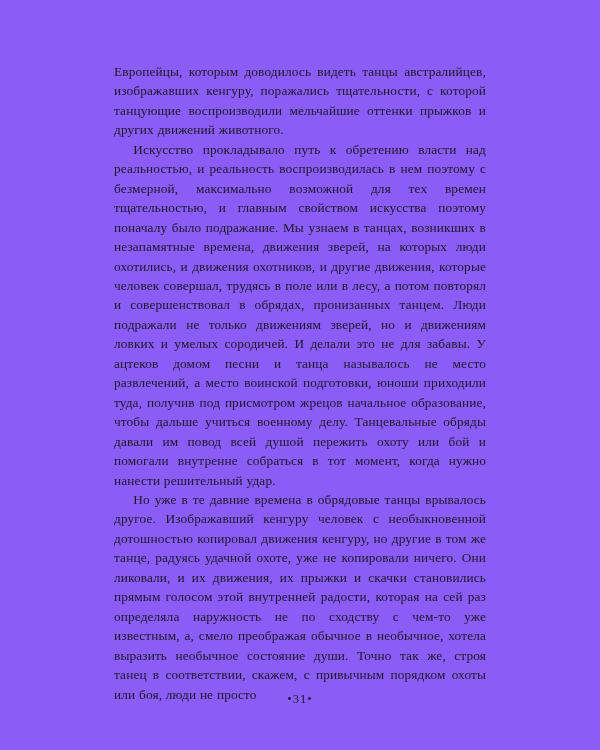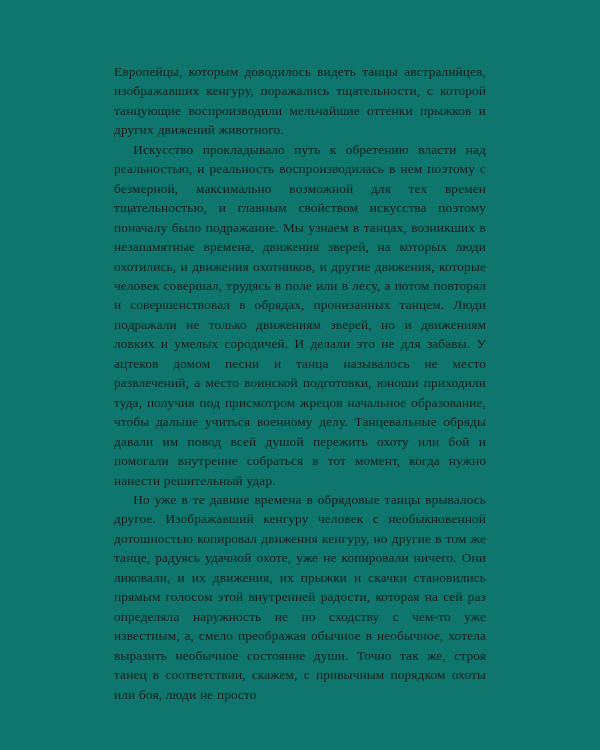--- a/index.html
+++ b/index.html
@@ -10,21 +10,21 @@
     width: 600px;
     height: 750px;
     background: #ffffff;
     font-family: "Liberation Serif", serif;
     overflow: hidden;
   }
   .page {
     position: relative;
     width: 600px;
     height: 750px;
-    background: #0f766e;
+    background: #8b5cf6;
     box-sizing: border-box;
   }
   .text-column {
     position: absolute;
     left: 114px;
     top: 62px;
     width: 372px;
   }
   .para {
     margin: 0;
@@ -55,13 +55,14 @@
 </style>
 </head>
 <body>
 
 <div class="page">
   <div class="text-column">
     <p class="para">Европейцы, которым доводилось видеть танцы австра­лийцев, изображавших кенгуру, поражались тщатель­ности, с которой танцующие воспроизводили мельчай­шие оттенки прыжков и других движений животного.</p>
     <p class="para">Искусство прокладывало путь к обретению вла­сти над реальностью, и реальность воспроизводилась в нем поэтому с безмерной, максимально возможной для тех времен тщательностью, и главным свойством искусства поэтому поначалу было подражание. Мы узнаем в танцах, возникших в незапамятные време­на, движения зверей, на которых люди охотились, и движения охотников, и другие движения, которые человек совершал, трудясь в поле или в лесу, а потом повторял и совершенствовал в обрядах, пронизанных танцем. Люди подражали не только движениям зве­рей, но и движениям ловких и умелых сородичей. И делали это не для забавы. У ацтеков домом песни и танца называлось не место развлечений, а место воинской подготовки, юноши приходили туда, полу­чив под присмотром жрецов начальное образование, чтобы дальше учиться военному делу. Танцевальные обряды давали им повод всей душой пережить охоту или бой и помогали внутренне собраться в тот момент, когда нужно нанести решительный удар.</p>
     <p class="para">Но уже в те давние времена в обрядовые танцы врывалось другое. Изображавший кенгуру человек с необыкновенной дотошностью копировал движения кенгуру, но другие в том же танце, радуясь удачной охоте, уже не копировали ничего. Они ликовали, и их движения, их прыжки и скачки становились прямым голосом этой внутренней радости, которая на сей раз определяла наружность не по сходству с чем-то уже известным, а, смело преображая обычное в необыч­ное, хотела выразить необычное состояние души. Точ­но так же, строя танец в соответствии, скажем, с при­вычным порядком охоты или боя, люди не просто</p>
   </div>
+  <div class="folio">•31•</div>
 </div>
 
 </body></html>

